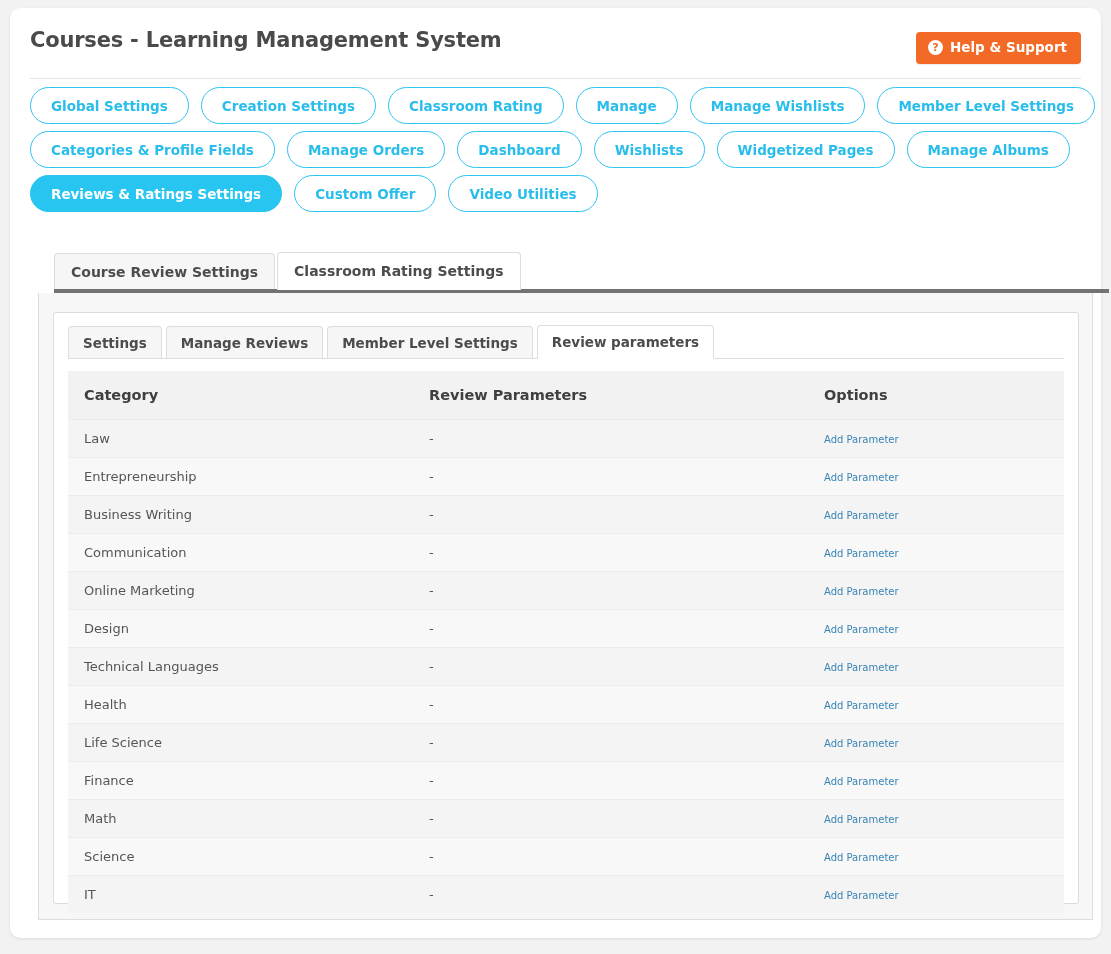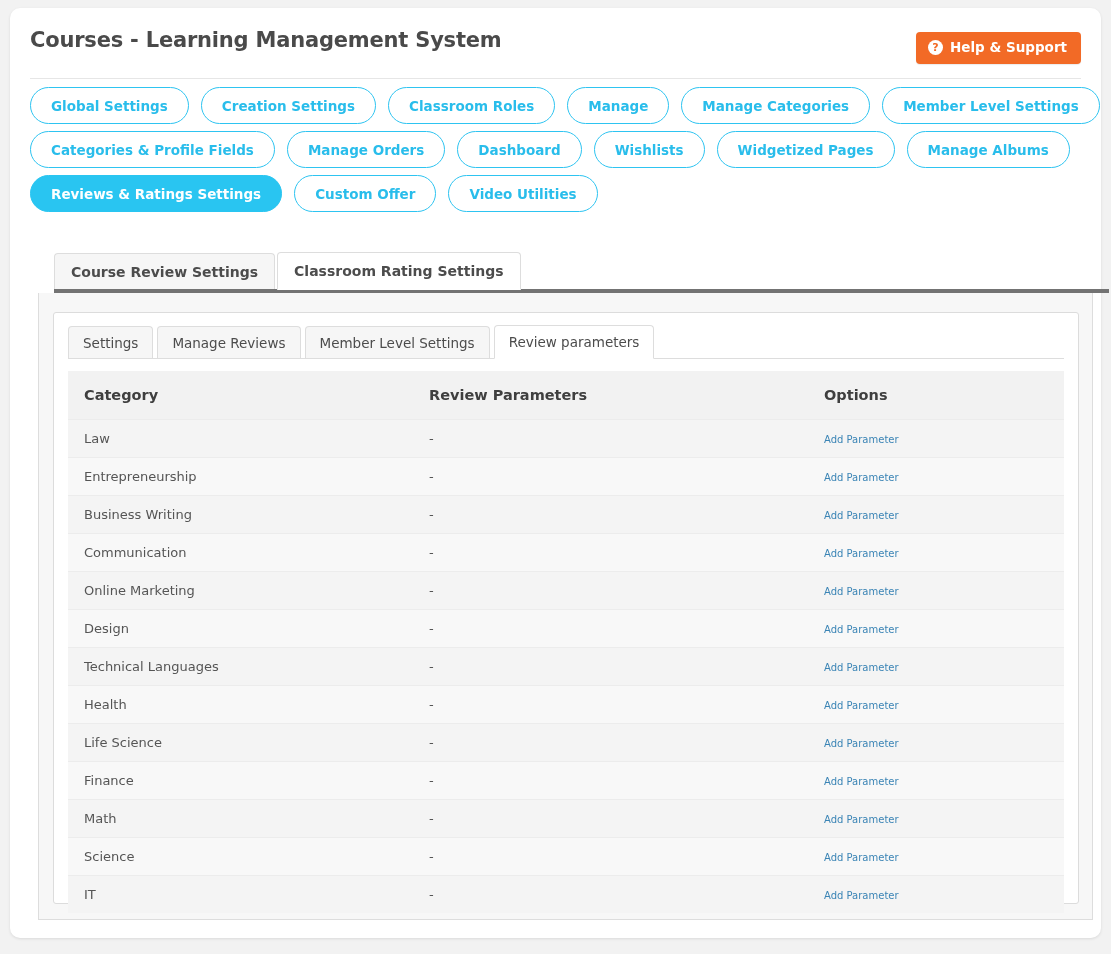--- a/index.html
+++ b/index.html
@@ -166,21 +166,21 @@
     align-items: flex-end;
     gap: 4px;
     border-bottom: 1px solid #dddddd;
   }
   .itab {
     height: 32px;
     padding: 0 14px;
     display: inline-flex;
     align-items: center;
     font-size: 13.5px;
-    font-weight: normal;
+    font-weight: bold;
     color: #4c4c4c;
     background: #f6f6f6;
     border: 1px solid #dddddd;
     border-bottom: none;
     border-radius: 4px 4px 0 0;
     cursor: pointer;
     white-space: nowrap;
   }
   .itab.active {
     background: #ffffff;
@@ -241,23 +241,23 @@
       <span class="help-icon">?</span>
       <span>Help &amp; Support</span>
     </button>
 
     <div class="title-divider"></div>
 
     <div class="pill-area">
       <div class="pill-row">
         <div class="pill">Global Settings</div>
         <div class="pill">Creation Settings</div>
-        <div class="pill">Classroom Roles</div>
+        <div class="pill">Classroom Rating</div>
         <div class="pill">Manage</div>
-        <div class="pill">Manage Categories</div>
+        <div class="pill">Manage Wishlists</div>
         <div class="pill">Member Level Settings</div>
       </div>
       <div class="pill-row">
         <div class="pill">Categories &amp; Profile Fields</div>
         <div class="pill">Manage Orders</div>
         <div class="pill">Dashboard</div>
         <div class="pill">Wishlists</div>
         <div class="pill">Widgetized Pages</div>
         <div class="pill">Manage Albums</div>
       </div>

